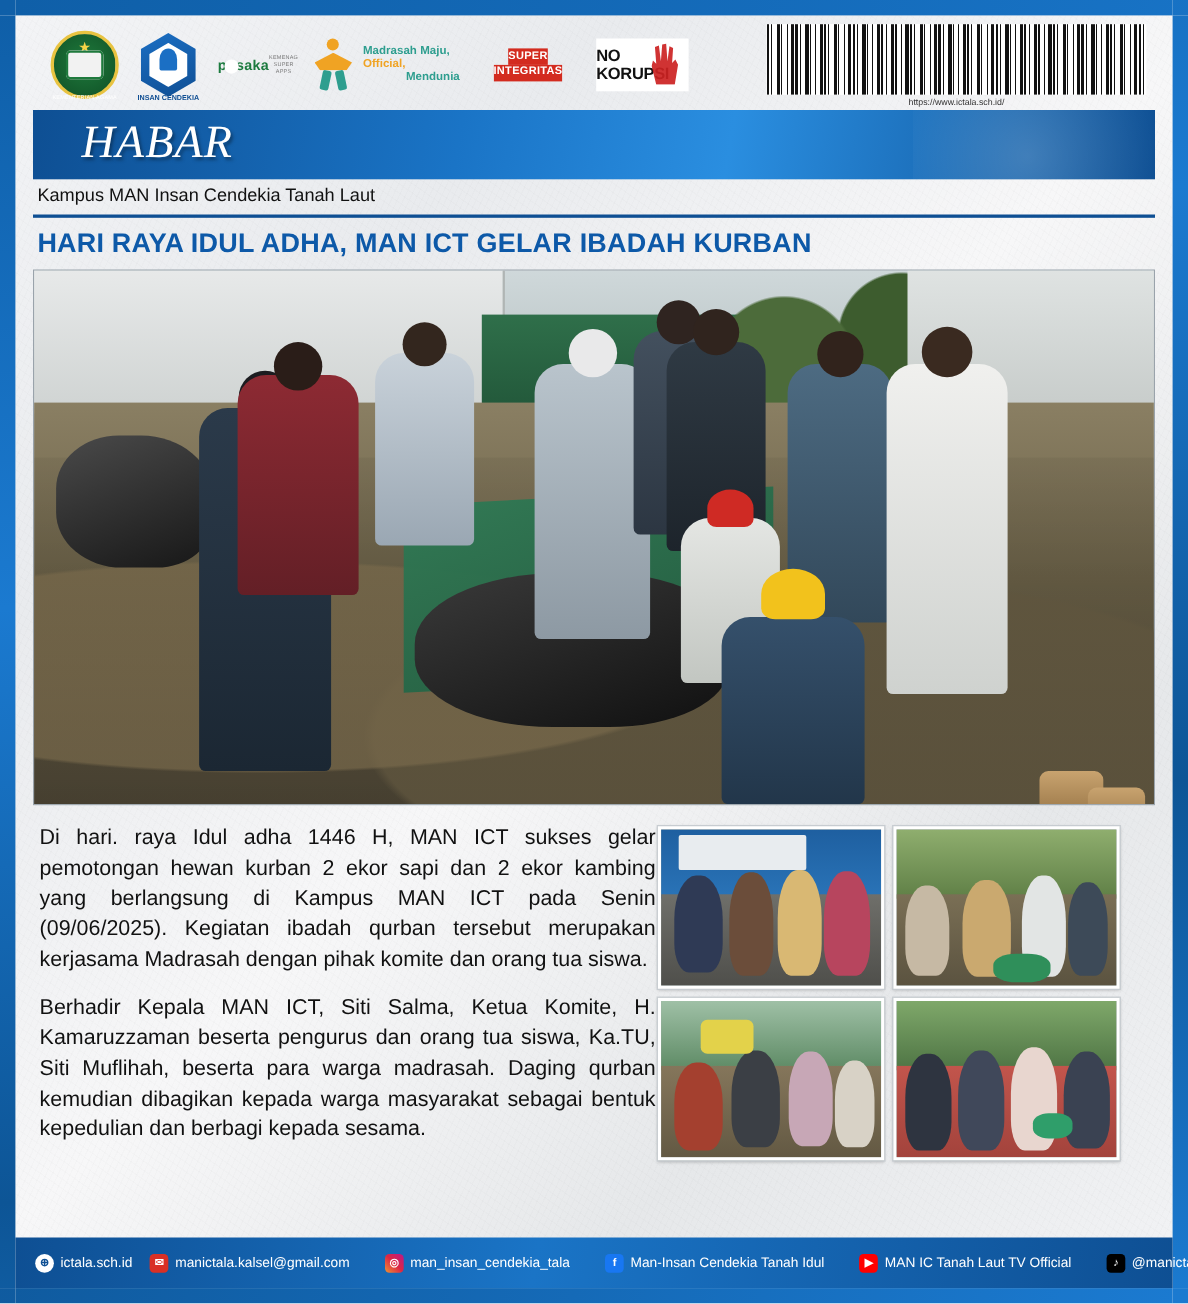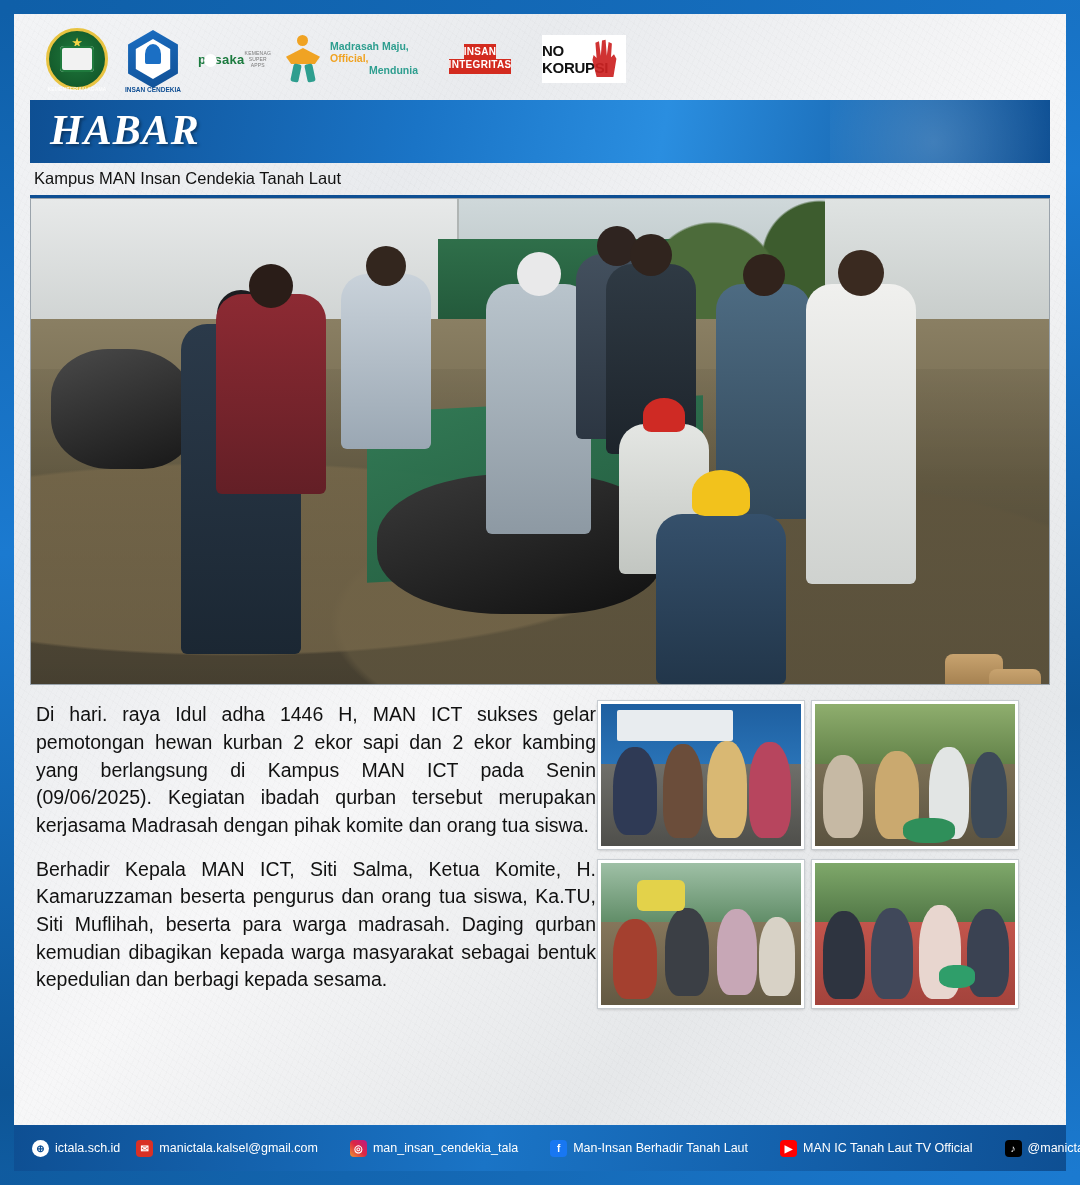--- a/index.html
+++ b/index.html
@@ -155,24 +155,25 @@
     padding: 10px 20px 12px;
     position: relative;
     overflow: hidden;
   }
   .masthead::after {
     content:""; position:absolute; right: -40px; top: -30px; width: 260px; height: 180px;
     background: radial-gradient(circle at 40% 40%, rgba(255,255,255,.18), rgba(255,255,255,0) 65%);
   }
   .habar {
     font-family: "Liberation Serif", serif;
-    font-style: italic; font-weight: bold;
+    font-style: italic; font-weight: normal;
     font-size: 42px; line-height: .98;
     letter-spacing: 1px;
     text-shadow: 2px 2px 3px rgba(0,0,0,.35);
+    margin-left: 24px;
   }
   .mainline {
     font-size: 47px; font-weight: bold; line-height: 1.0;
     letter-spacing: .4px;
     text-shadow: 2px 2px 3px rgba(0,0,0,.35);
     white-space: nowrap;
   }
   .mainline .sc { font-size: 37px; }
 
   .subbar {
@@ -229,20 +230,21 @@
     position: absolute; bottom: 0;
     border-radius: 26px 26px 6px 6px;
   }
   .p-head { position:absolute; left:50%; transform:translateX(-50%); border-radius:50%; }
   .logstump { position:absolute; background: linear-gradient(#c8a36f,#8d6a3c); border-radius: 8px; }
 
   
   .article {
     display: flex; gap: 2px;
     padding: 16px 6px 8px;
+    align-items: center;
   }
   .col-text { width: 560px; }
   .col-text p {
     font-size: 19.5px;
     line-height: 1.42;
     color: #111;
     text-align: justify;
     margin-bottom: 16px;
   }
   .col-photos {
@@ -326,40 +328,45 @@
               <div class="mm-leg2"></div>
           </div>
           <div class="madrasah-text">
             <div class="mt1">Madrasah Maju,</div>
             <div class="mt2">Official,</div>
             <div class="mt3">Mendunia</div>
           </div>
         </div>
 
         <div class="logo zi-logo">
-          <div class="zi-top">INSAN</div>
+          <div class="zi-top">SUPER</div>
           <div class="zi-bot">INTEGRITAS</div>
         </div>
 
         <div class="nokorupsi">
           <div class="nk-text">NO KORUPSI</div>
           <div class="nk-hand"></div>
         </div>
       </div>
 
+      <div class="barcode-box">
+        <div class="barcode"></div>
+        <div class="barcode-url">https://www.ictala.sch.id/</div>
+      </div>
     </div>
 
     <div class="masthead">
       <div class="habar">HABAR</div>
     </div>
 
     <div class="subbar">
       <div>Kampus MAN Insan Cendekia Tanah Laut</div>
     </div>
 
+    <div class="headline">HARI RAYA IDUL ADHA, MAN ICT GELAR IBADAH KURBAN</div>
 
     <div class="hero">
       <div class="sky"></div>
       <div class="wall"></div>
       <div class="greenwall"></div>
       <div class="trees"></div>
       <div class="wall2"></div>
       <div class="ground"></div>
       <div class="dirt"></div>
       <div class="tarp"></div>
@@ -463,21 +470,21 @@
       <span>manictala.kalsel@gmail.com</span>
     </div>
     <div class="f-sep"></div>
     <div class="f-item">
       <span class="f-ico ig">◎</span>
       <span>man_insan_cendekia_tala</span>
     </div>
     <div class="f-sep"></div>
     <div class="f-item">
       <span class="f-ico fb">f</span>
-      <span>Man-Insan Berhadir Tanah Laut</span>
+      <span>Man-Insan Cendekia Tanah Idul</span>
     </div>
     <div class="f-sep"></div>
     <div class="f-item">
       <span class="f-ico yt">▶</span>
       <span>MAN IC Tanah Laut TV Official</span>
     </div>
     <div class="f-sep"></div>
     <div class="f-item">
       <span class="f-ico tt">♪</span>
       <span>@manictalaofficial</span>

